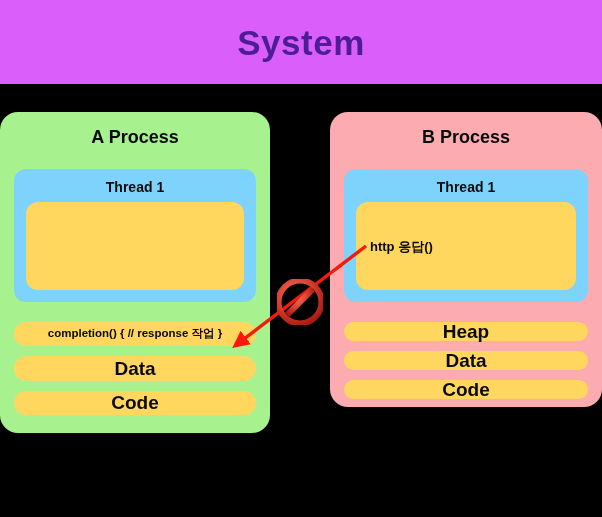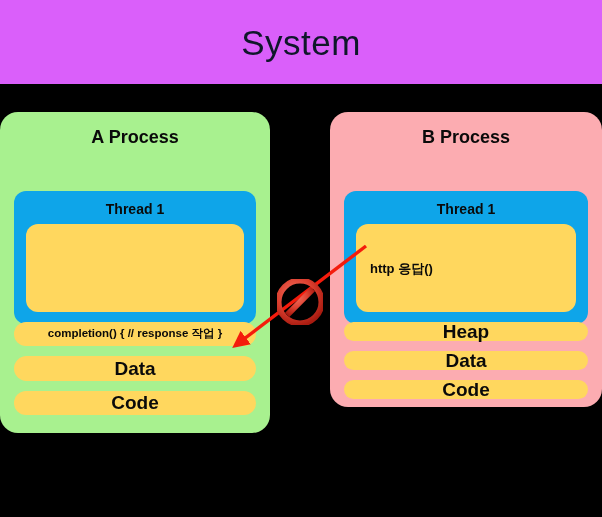--- a/index.html
+++ b/index.html
@@ -29,23 +29,23 @@
     left: 0;
     top: 0;
     width: 602px;
     height: 84px;
     background: #DA5FFA;
     display: flex;
     align-items: center;
     justify-content: center;
   }
   .header-title {
-    color: #0f172a;
+    color: #4c1d95;
     font-size: 35px;
-    font-weight: normal;
+    font-weight: bold;
     letter-spacing: 0.5px;
     line-height: 1;
   }
 
   
   .process {
     position: absolute;
     border-radius: 18px;
     box-sizing: border-box;
   }
@@ -72,24 +72,24 @@
     font-size: 18px;
     font-weight: bold;
     color: #0A0A0A;
     line-height: 1;
   }
 
   
   .thread-box {
     position: absolute;
     left: 14px;
-    top: 79px;
+    top: 57px;
     right: 14px;
     height: 133px;
-    background: #0ea5e9;
+    background: #7dd3fc;
     border-radius: 12px;
     box-sizing: border-box;
   }
   .thread-title {
     position: absolute;
     left: 0;
     top: 11px;
     width: 100%;
     text-align: center;
     font-size: 14px;

